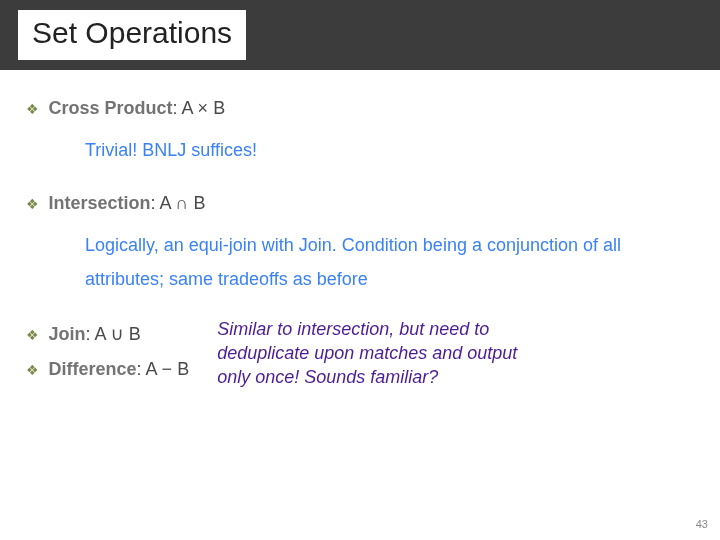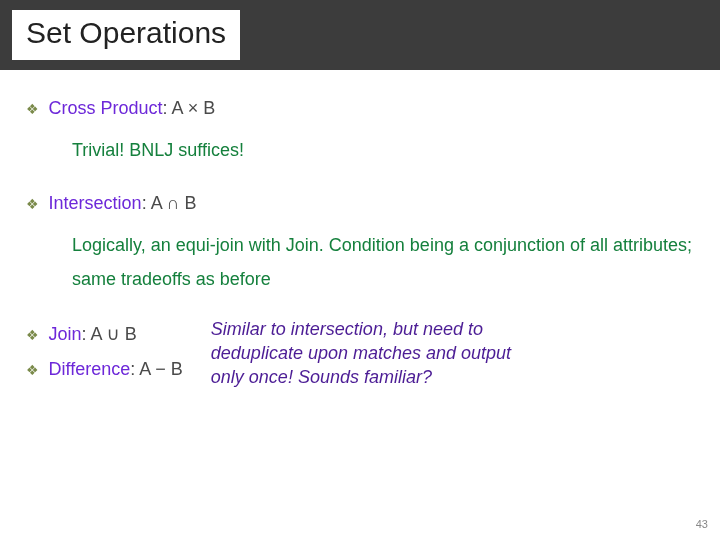--- a/index.html
+++ b/index.html
@@ -4,21 +4,21 @@
 <style>
   * { margin: 0; padding: 0; box-sizing: border-box; }
   html, body { width: 720px; height: 540px; font-family: Arial, Helvetica, sans-serif; background: #fff; }
   .slide { width: 720px; height: 540px; position: relative; background: #fff; }
   .header-bar {
     width: 100%;
     height: 70px;
     background: #3c3c3c;
     display: flex;
     align-items: center;
-    padding-left: 12px;
+    padding-left: 18px;
   }
   .title-box {
     background: #fff;
     padding: 6px 14px 10px 14px;
   }
   .title-text {
     font-size: 30px;
     color: #222;
     font-weight: 400;
   }
@@ -32,26 +32,26 @@
     font-size: 18px;
     color: #4a4a4a;
     margin-bottom: 14px;
   }
   .bullet-marker {
     color: #7a8a4a;
     font-size: 14px;
     margin-right: 10px;
     line-height: 1.2;
   }
-  .bullet-label { font-weight: 400; color: #6d28d9; }
+  .bullet-label { font-weight: 700; color: #737373; }
   .bullet-expr { color: #4a4a4a; font-weight: 400; text-align: center; }
   .sub-line {
     font-size: 18px;
-    color: #15803d;
-    margin-left: 46px;
+    color: #3b82f6;
+    margin-left: 59px;
     line-height: 1.9;
   }
   .lower-row {
     display: flex;
     align-items: flex-start;
     margin-top: 4px;
   }
   .lower-left { flex: 0 0 auto; }
   .lower-left .bullet-line { margin-bottom: 14px; }
   .annotation {

